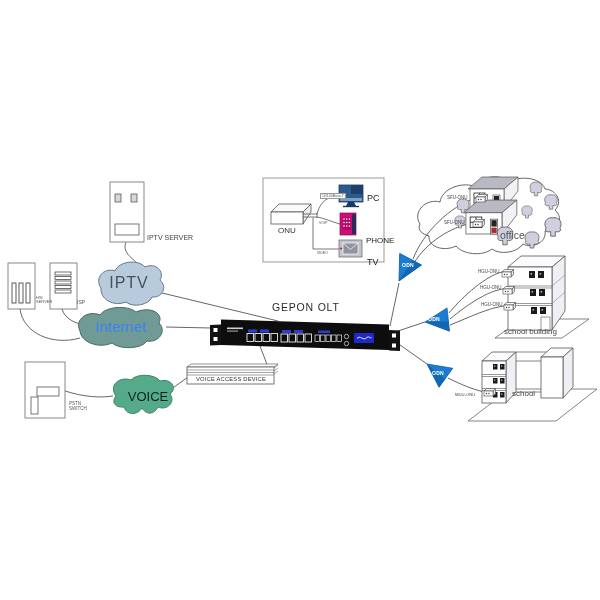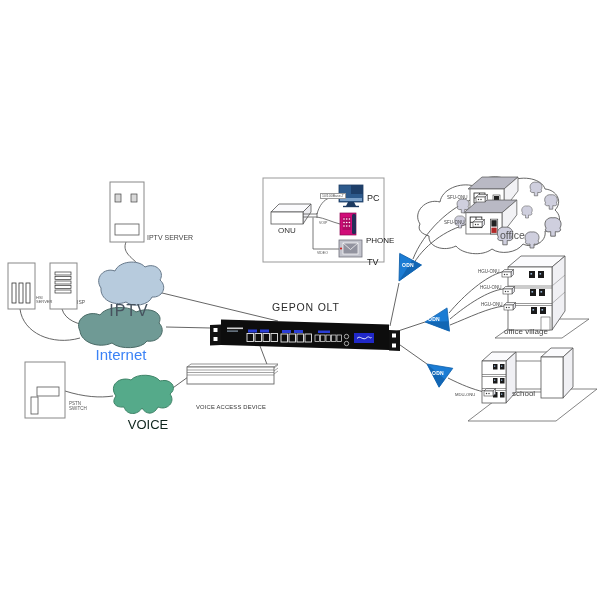--- a/index.html
+++ b/index.html
@@ -5,21 +5,21 @@
   html,body{margin:0;padding:0;background:#fff;}
   .canvas{
     position:relative;width:600px;height:600px;background:#ffffff;overflow:hidden;
     font-family:"Liberation Sans","DejaVu Sans",sans-serif;
   }
   .art{position:absolute;left:0;top:0;}
   .lbl{
     position:absolute;color:#333;white-space:pre-line;line-height:1.08;
     font-family:"Liberation Sans","DejaVu Sans",sans-serif;
   }
-  .ctr{transform:translateX(-50%);margin-top:28px;}
+  .ctr{transform:translateX(-50%);}
   .wirebox{
     background:#fff;border:0.5px solid #999;color:#555;padding:0 1px;line-height:1.2;
   }
   .odn{color:#fff;font-weight:bold;letter-spacing:.3px;}
 </style>
 </head>
 <body>
 
 <div class="canvas">
 
@@ -287,17 +287,17 @@
 <div class="lbl" style="left:317px;top:251.5px;font-size:3.5px;color:#555;">VIDEO</div>
 <div class="lbl odn" style="left:402px;top:263px;font-size:5px;">ODN</div>
 <div class="lbl odn" style="left:428px;top:317px;font-size:5px;">ODN</div>
 <div class="lbl odn" style="left:432px;top:371px;font-size:5px;">ODN</div>
 <div class="lbl" style="left:447px;top:195.5px;font-size:4.5px;color:#444;">SFU-ONU</div>
 <div class="lbl" style="left:444px;top:220.5px;font-size:4.5px;color:#444;">SFU-ONU</div>
 <div class="lbl" style="left:500px;top:230px;font-size:10.5px;color:#555;">office</div>
 <div class="lbl" style="left:478px;top:269.5px;font-size:4.5px;color:#444;">HGU-ONU</div>
 <div class="lbl" style="left:480px;top:286px;font-size:4.5px;color:#444;">HGU-ONU</div>
 <div class="lbl" style="left:481px;top:302.5px;font-size:4.5px;color:#444;">HGU-ONU</div>
-<div class="lbl" style="left:504px;top:328px;font-size:8px;color:#444;">office village</div>
+<div class="lbl" style="left:504px;top:328px;font-size:8px;color:#444;">school building</div>
 <div class="lbl" style="left:455px;top:392.5px;font-size:4.2px;color:#444;">MDU-ONU</div>
 <div class="lbl" style="left:512px;top:390px;font-size:8px;color:#444;">school</div>
 
 </div>
 
 </body></html>

